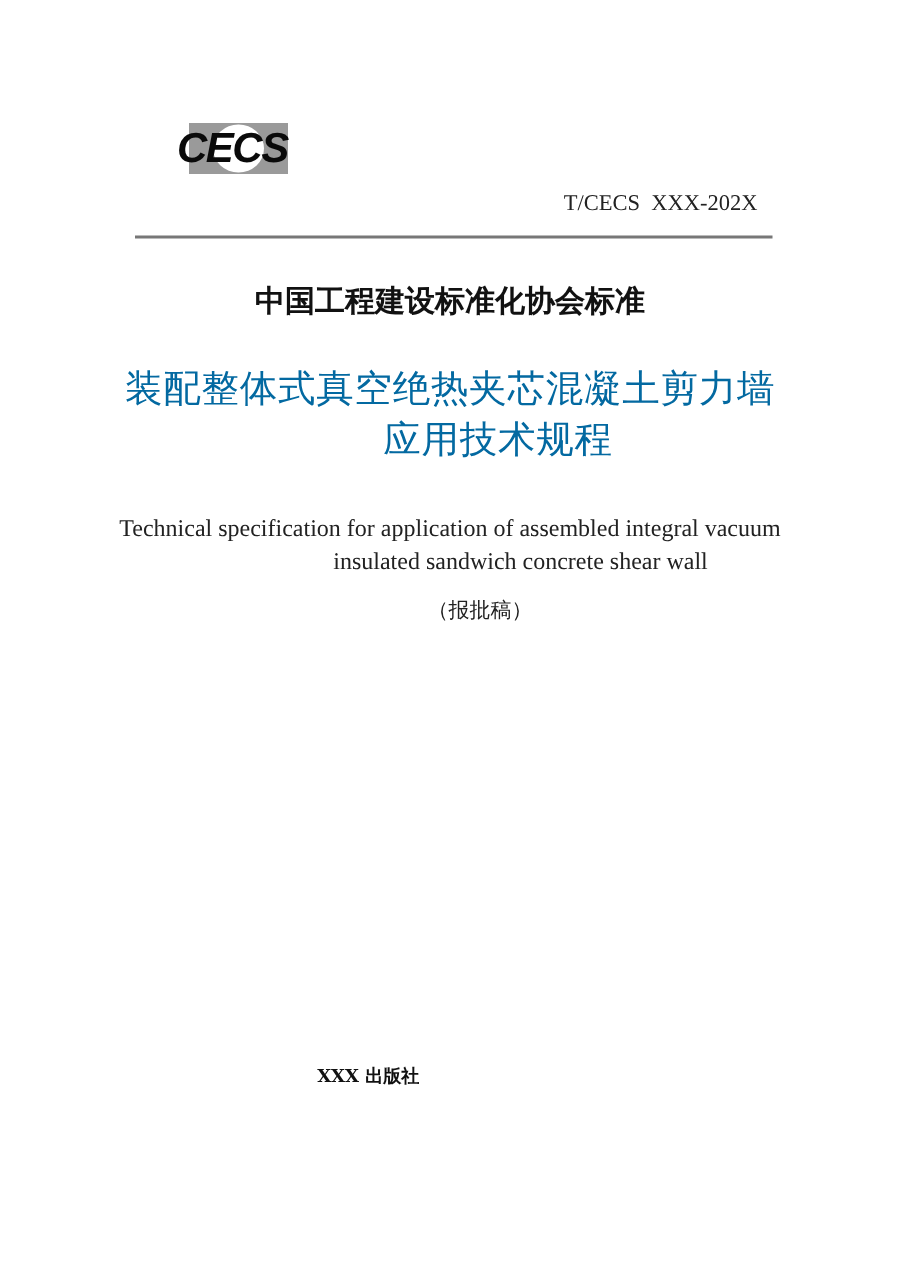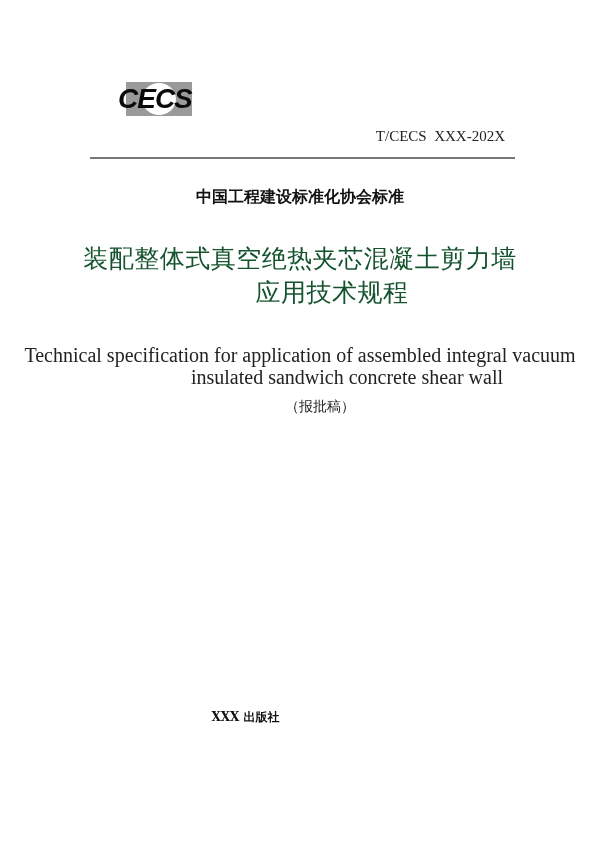--- a/index.html
+++ b/index.html
@@ -70,42 +70,42 @@
       background: #777;
     }
     .assoc {
       position: absolute;
       left: 0;
       width: 600px;
       top: 187px;
       text-align: center;
       font-family: "DejaVu Sans", sans-serif;
       font-weight: bold;
-      font-size: 16px;
+      font-size: 20px;
       color: #111;
     }
     .title-cn {
       position: absolute;
       left: 0;
       width: 600px;
       text-align: center;
       font-family: Liberation Sans, sans-serif;
       font-size: 25px;
-      color: #14532d;
+      color: #0369a1;
       letter-spacing: 0.5px;
     }
     .title-cn.l1 { top: 242px; }
     .title-cn.l2 { top: 276px; padding-left: 32px; }
     .title-en {
       position: absolute;
       left: 0;
       width: 600px;
       text-align: center;
       font-family: "Liberation Serif", serif;
-      font-size: 20px;
+      font-size: 16px;
       color: #222;
     }
     .title-en.l1 { top: 344px; }
     .title-en.l2 { top: 366px; margin-left: 47px; }
     .draft {
       position: absolute;
       left: 0;
       width: 600px;
       top: 398px;
       text-align: center;

